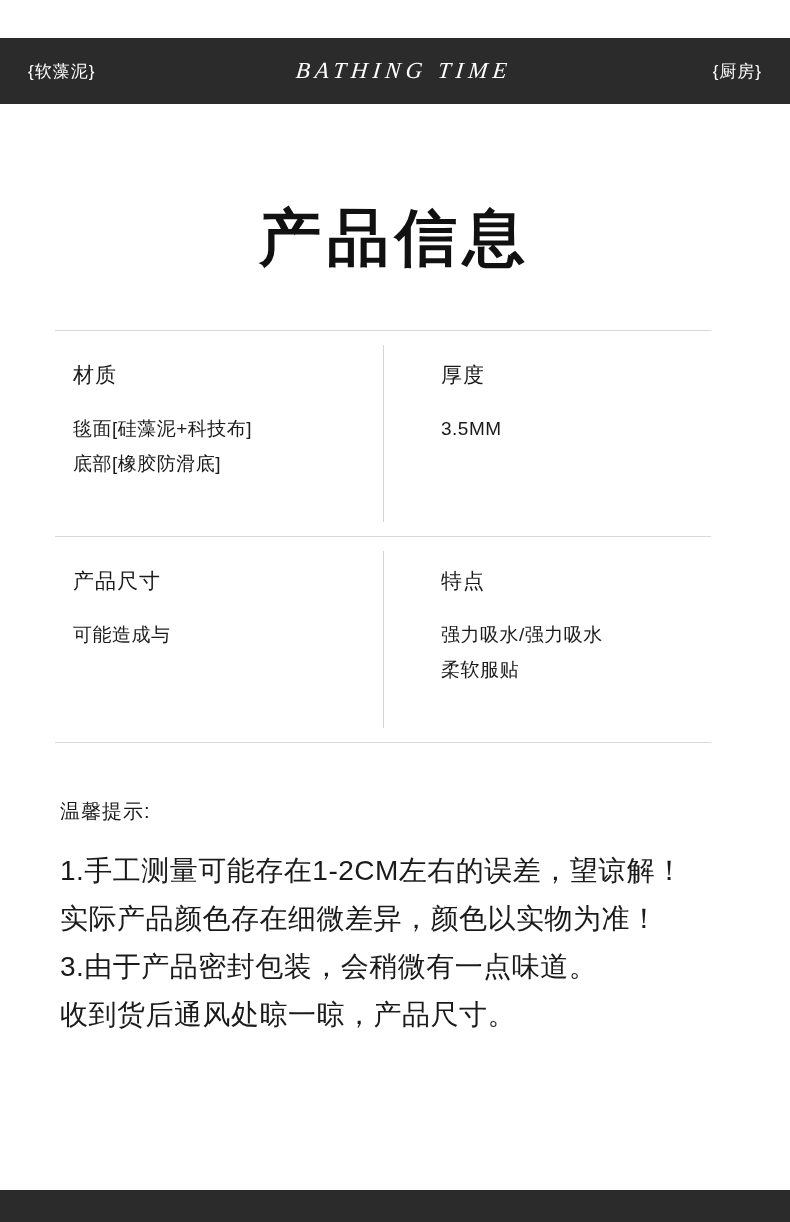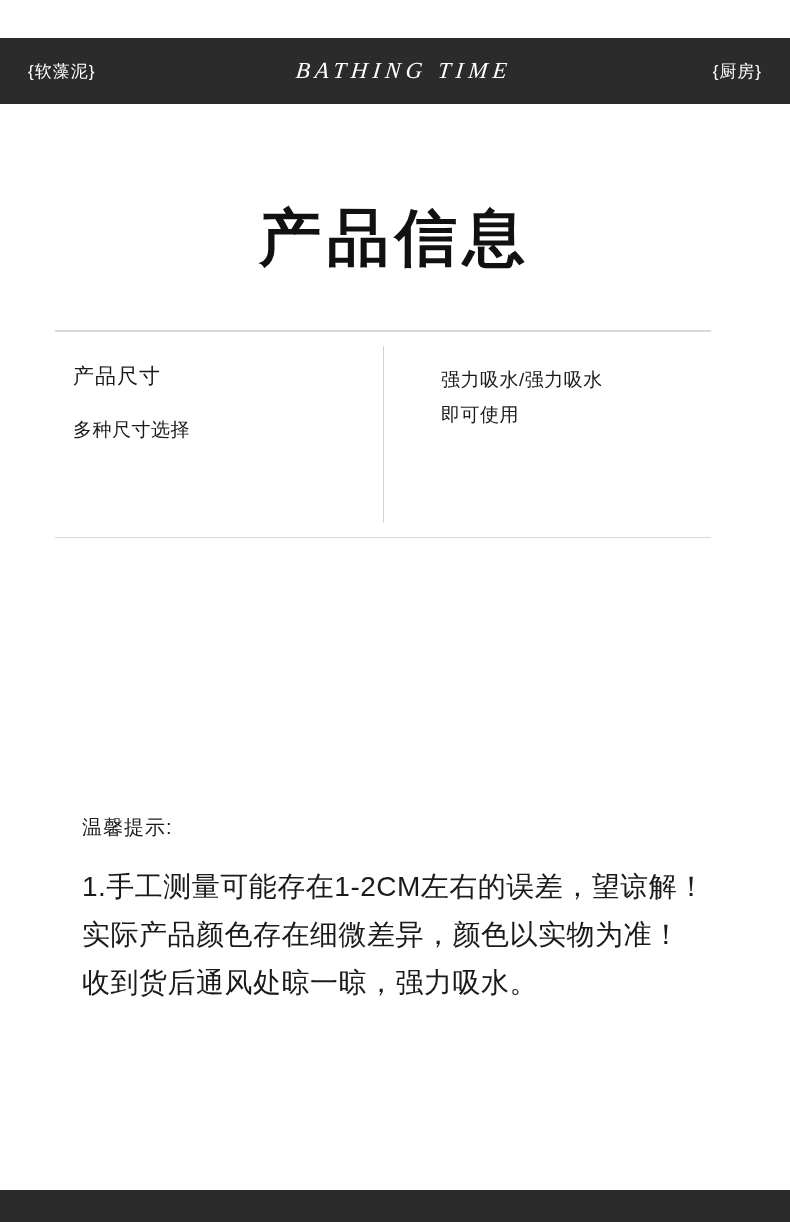--- a/index.html
+++ b/index.html
@@ -111,24 +111,23 @@
     color: #1a1a1a;
     line-height: 1.85;
     letter-spacing: 0.5px;
   }
   .row1 { height: 205px; }
   .row2 { height: 205px; justify-content: flex-end; }
 
   
   .notes {
     position: absolute;
-    left: 82px;
+    left: 60px;
     top: 798px;
     width: 660px;
-    margin-top: 16px;
   }
   .notes-title {
     font-size: 20px;
     color: #1a1a1a;
     letter-spacing: 1px;
     margin-bottom: 22px;
   }
   .notes-line {
     font-size: 28px;
     color: #1a1a1a;
@@ -156,40 +155,54 @@
     <div class="banner-center">BATHING TIME</div>
     <div class="banner-side">{厨房}</div>
   </div>
 
   <div class="main-title">产品信息</div>
 
   <div class="spec">
 
     <div class="hline"></div>
 
+    <div class="spec-row row1">
+      <div class="vline"></div>
+      <div class="cell">
+        <div class="cell-label">材质</div>
+        <div class="cell-line">毯面[硅藻泥+科技布]</div>
+        <div class="cell-line">底部[橡胶防滑底]</div>
+      </div>
+      <div class="cell cell-right">
+        <div class="cell-label">厚度</div>
+        <div class="cell-line">3.5MM</div>
+      </div>
+    </div>
 
     <div class="hline"></div>
 
     <div class="spec-row row2">
       <div class="vline"></div>
       <div class="cell">
         <div class="cell-label">产品尺寸</div>
-        <div class="cell-line">多种尺寸选择</div>
+        <div class="cell-line">可能造成与</div>
       </div>
       <div class="cell cell-right">
+        <div class="cell-label">特点</div>
         <div class="cell-line">强力吸水/强力吸水</div>
-        <div class="cell-line">即可使用</div>
+        <div class="cell-line">柔软服贴</div>
       </div>
     </div>
 
     <div class="hline"></div>
   </div>
 
   <div class="notes">
     <div class="notes-title">温馨提示:</div>
     <div class="notes-line">1.手工测量可能存在1-2CM左右的误差，望谅解！</div>
     <div class="notes-line">实际产品颜色存在细微差异，颜色以实物为准！</div>
-    <div class="notes-line">收到货后通风处晾一晾，强力吸水。</div>
+    <div class="notes-line">3.由于产品密封包装，会稍微有一点味道。</div>
+    <div class="notes-line">收到货后通风处晾一晾，产品尺寸。</div>
   </div>
 
   <div class="bottom-bar"></div>
 
 </div>
 
 </body></html>

